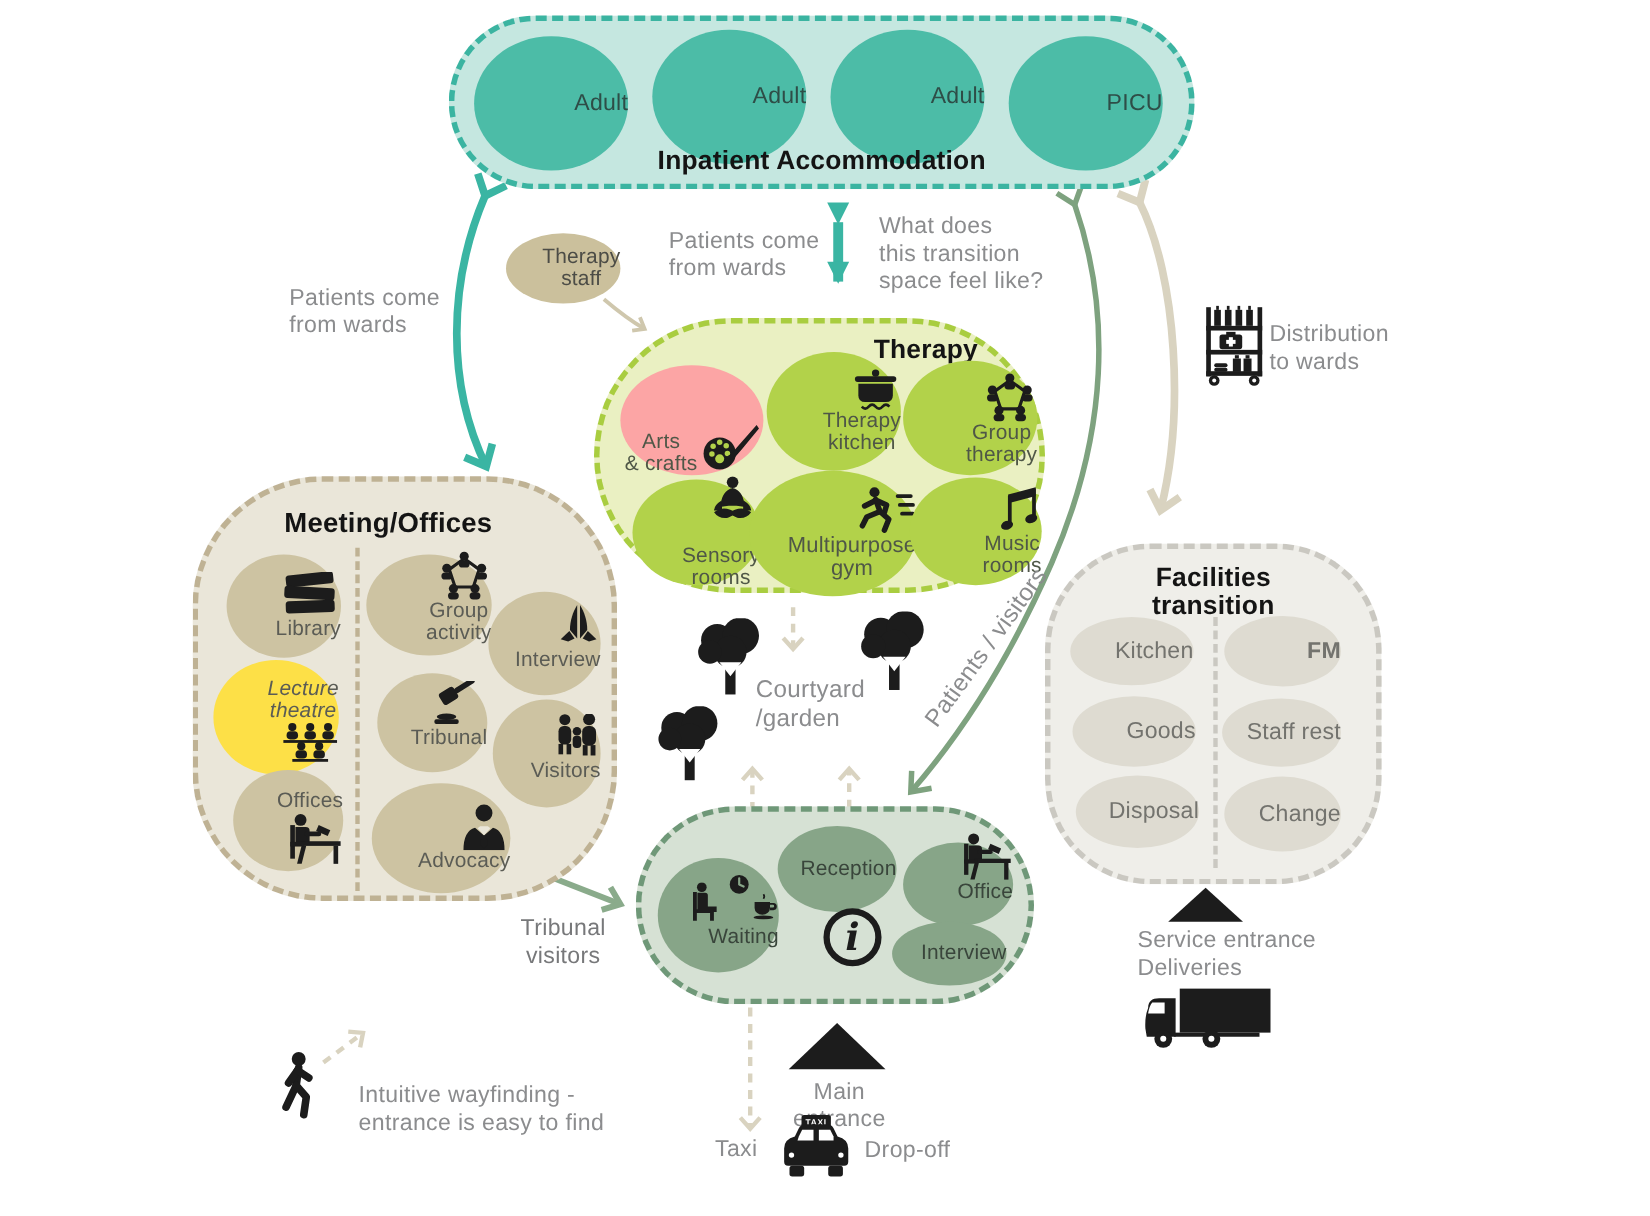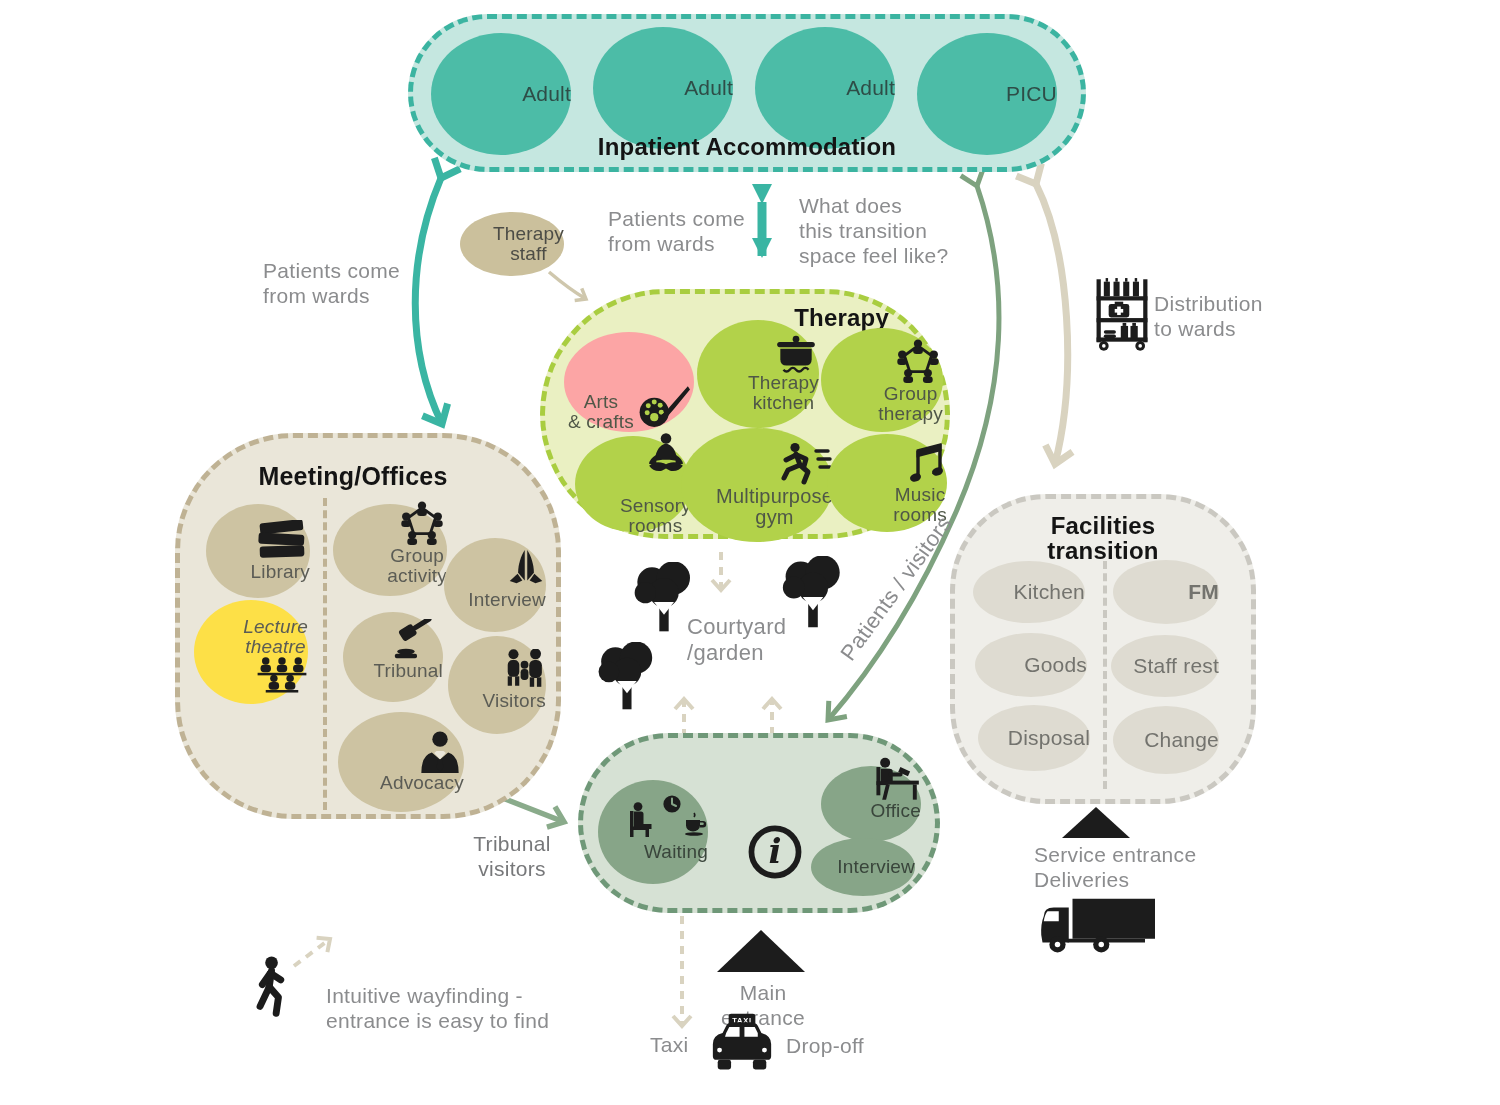--- a/index.html
+++ b/index.html
@@ -231,20 +231,36 @@
             <rect x="10.5" y="21.6" width="9" height="6.5" rx="3"></rect>
           <circle cx="29" cy="18.4" r="3.2"></circle>
             <rect x="24.5" y="21.6" width="9" height="6.5" rx="3"></rect>
           <rect x="8" y="28.4" width="28" height="2.2"></rect>
         </svg>
       </span>
       <span class="nlabel t-meet">Lecture
 theatre</span>
     </div>
 
+    <div class="node rev" style="left:32px;top:262px;width:100px;height:92px;background:#cdc3a2;">
+      <span style="margin-bottom:-14px;">
+        <svg width="54" height="48" viewBox="0 0 46 40" fill="#1c1c1c">
+          <circle cx="13" cy="5" r="4.6"></circle>
+          <path d="M9,10.5 h8 a3,3 0 0 1 3,3 v10 h-11 z"></path>
+          <rect x="16" y="14" width="13" height="3.6" rx="1.8"></rect>
+          <path d="M27,9 l9,4 -2,4.5 -9,-4 z"></path>
+          <rect x="14" y="21.5" width="30" height="3.6"></rect>
+          <rect x="38.5" y="25" width="3.6" height="14"></rect>
+          <rect x="20" y="25" width="3.6" height="14" transform="skewX(-14)"></rect>
+          <rect x="5" y="9" width="3.6" height="26"></rect>
+            <rect x="5" y="22" width="11" height="3.6"></rect>
+        </svg>
+      </span>
+      <span class="nlabel t-meet">Offices</span>
+    </div>
 
     <div class="node" style="left:153px;top:66px;width:114px;height:92px;background:#cdc3a2;">
       <span style="margin-top:-16px;">
         <svg width="50" height="48" viewBox="0 0 44 44">
           <polygon points="22,9 34.4,18 29.6,32.7 14.4,32.7 9.6,18" fill="none" stroke="#1c1c1c" stroke-width="2.6"></polygon>
           <g fill="#1c1c1c">
             <circle cx="22" cy="7" r="3.8"></circle>
               <rect x="17.5" y="10.5" width="9" height="6" rx="3"></rect>
             <circle cx="36.5" cy="17" r="3.8"></circle>
               <rect x="32" y="20.5" width="9" height="6" rx="3"></rect>
@@ -364,20 +380,23 @@
             <path d="M10,1 q1.6,2 0,4" stroke="#1c1c1c" stroke-width="1.6" fill="none"></path>
             <path d="M2,8 h14 v5.5 a7,6 0 0 1 -14,0 z"></path>
             <path d="M16,9 h3 a3.2,3.2 0 0 1 0,6.4 h-3 v-2.4 h2.6 a1.2,1.2 0 0 0 0,-2.4 h-2.6 z"></path>
             <ellipse cx="10" cy="22" rx="9" ry="1.8"></ellipse>
           </svg>
         </span>
       </span>
       <span class="nlabel t-rec">Waiting</span>
     </div>
 
+    <div class="node" style="left:124px;top:13px;width:108px;height:78px;background:#87a588;">
+      <span class="nlabel t-rec">Reception</span>
+    </div>
 
     <div class="node" style="left:238px;top:28px;width:100px;height:76px;background:#87a588;">
       <span style="margin-top:-30px;">
         <svg width="50" height="44" viewBox="0 0 46 40" fill="#1c1c1c">
           <circle cx="13" cy="5" r="4.6"></circle>
           <path d="M9,10.5 h8 a3,3 0 0 1 3,3 v10 h-11 z"></path>
           <rect x="16" y="14" width="13" height="3.6" rx="1.8"></rect>
           <path d="M27,9 l9,4 -2,4.5 -9,-4 z"></path>
           <rect x="14" y="21.5" width="30" height="3.6"></rect>
           <rect x="38.5" y="25" width="3.6" height="14"></rect>

